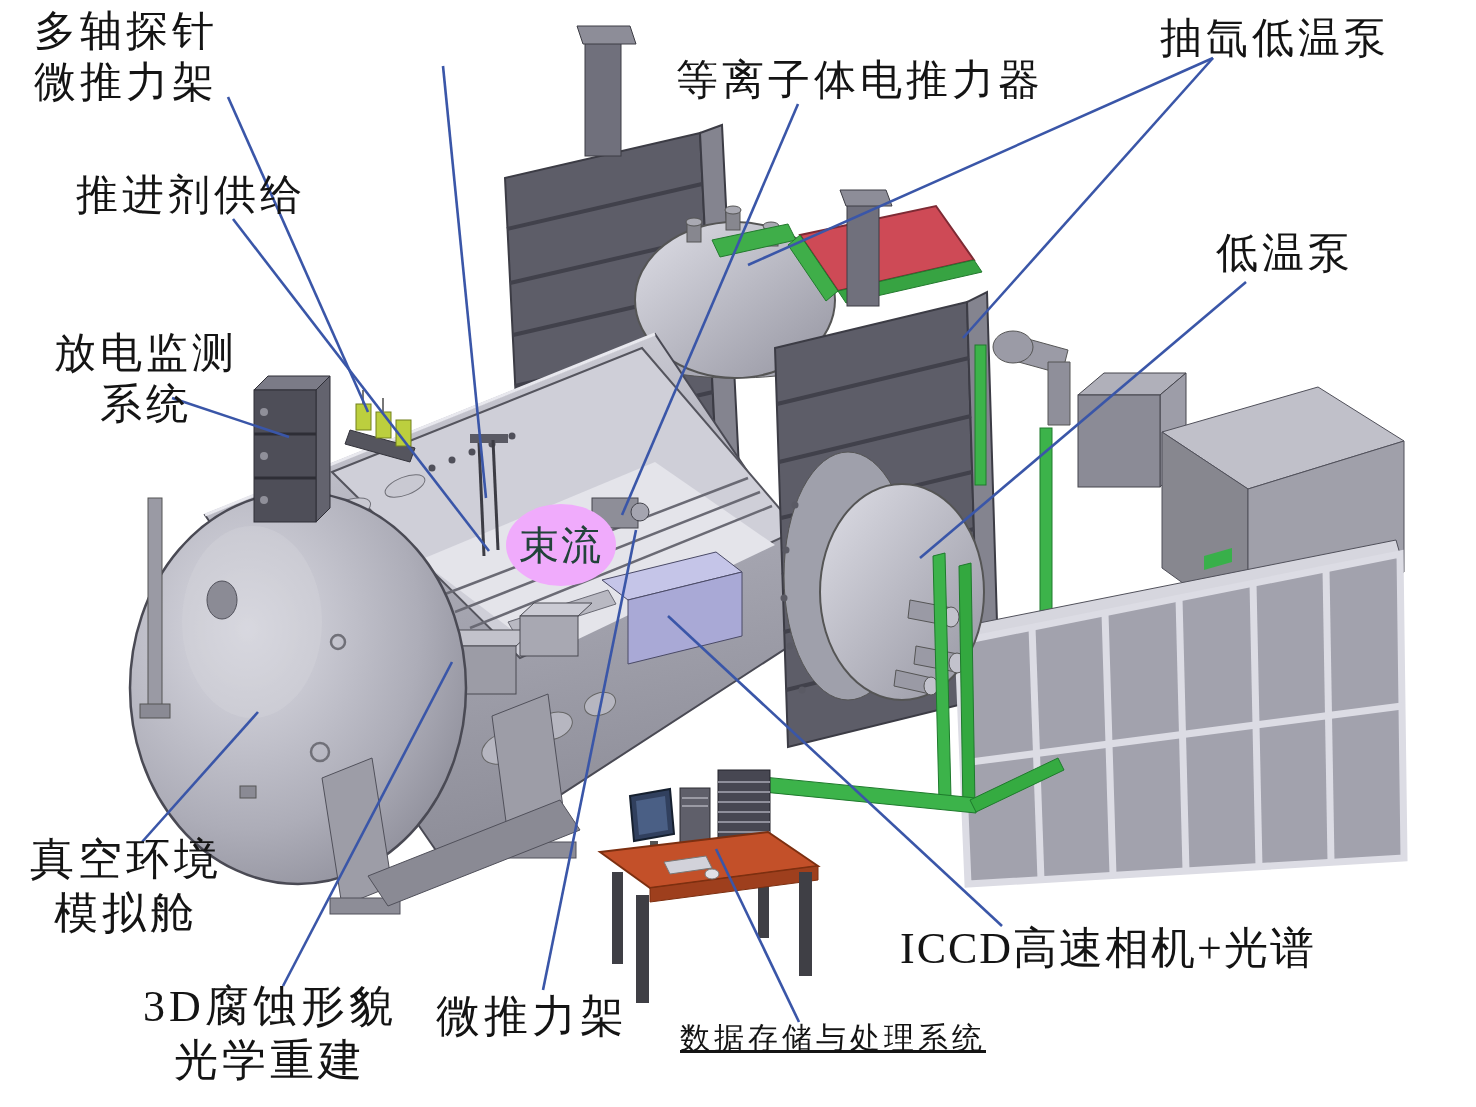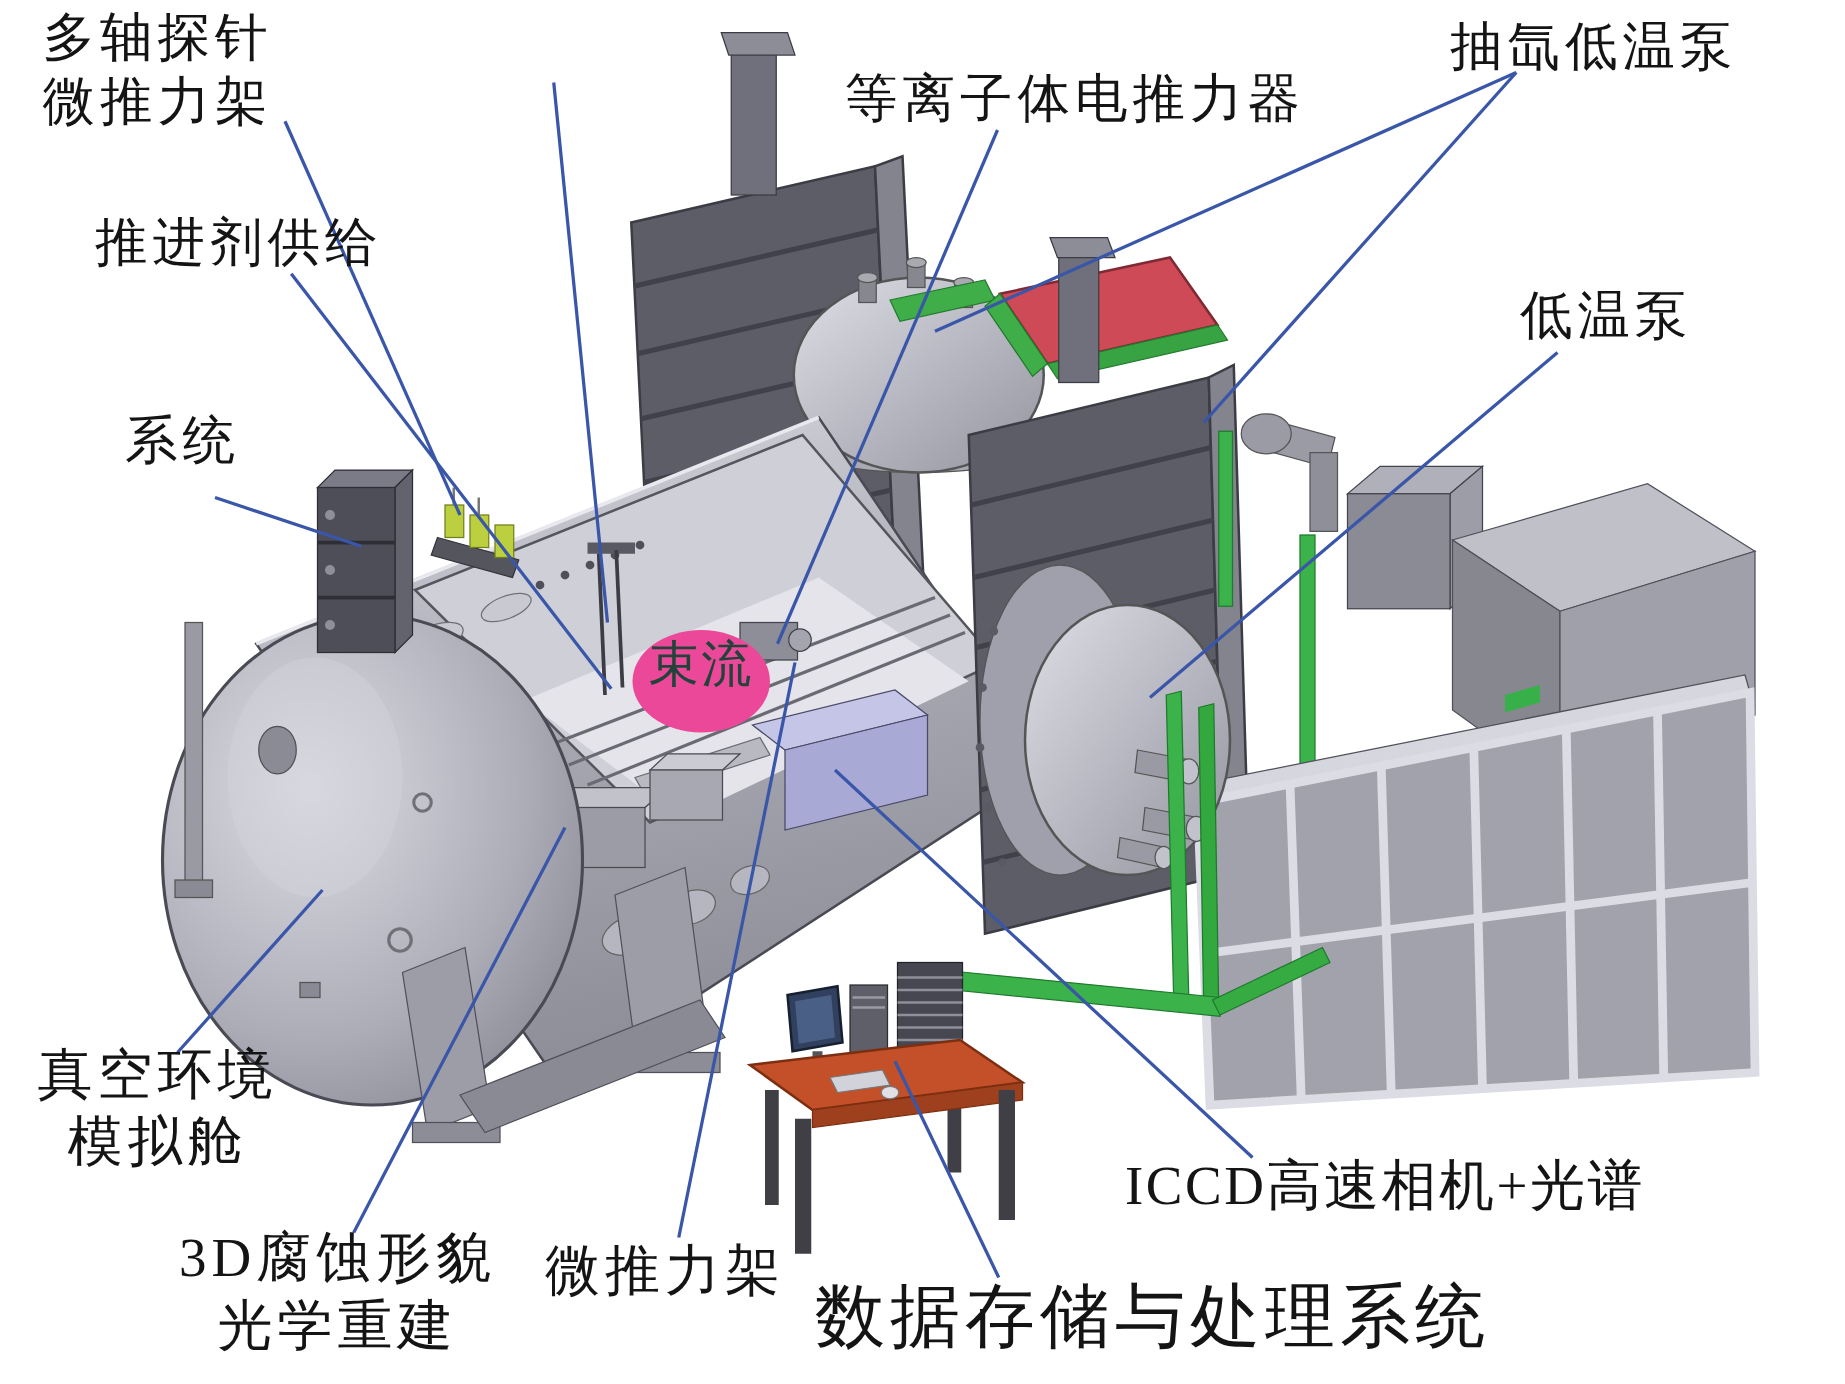--- a/index.html
+++ b/index.html
@@ -11,24 +11,24 @@
   .lbl-multi-axis{left:14px;top:6px;width:224px;}
   .lbl-plasma-probe{left:282px;top:20px;}
   .lbl-thruster{left:676px;top:55px;}
   .lbl-xenon{left:1160px;top:13px;}
   .lbl-propellant{left:76px;top:170px;}
   .lbl-cryopump{left:1216px;top:228px;}
   .lbl-discharge{left:30px;top:328px;width:232px;}
   .lbl-vacuum{left:10px;top:833px;width:232px;font-size:44px;}
   .lbl-recon{left:118px;top:980px;width:304px;font-size:44px;}
   .lbl-micro{left:436px;top:990px;font-size:44px;}
-  .lbl-data{left:652px;top:1020px;font-size:56px;}
+  .lbl-data{left:680px;top:1020px;font-size:30px;text-decoration:underline;}
   .lbl-iccd{left:900px;top:922px;font-size:44px;letter-spacing:2px;text-align:center;}
   .beam-badge{position:absolute;left:506px;top:504px;width:110px;height:82px;border-radius:50%;
-              background:#ec4899;display:flex;align-items:flex-start;justify-content:center;
+              background:#f0abfc;display:flex;align-items:center;justify-content:center;
               font-size:40px;color:#22433a;letter-spacing:2px;}
   .rib{stroke:#41414b;stroke-width:4;fill:none;}
   .leader{stroke:#3a56a8;stroke-width:2.6;fill:none;}
   .frameLine{stroke:#dcdce4;stroke-width:7;fill:none;}
 </style>
 </head>
 <body>
 
 <div class="stage">
 
@@ -290,20 +290,21 @@
 
 <div class="lbl center lbl-multi-axis">
   <div>多轴探针</div>
   <div>微推力架</div>
 </div>
 <div class="lbl lbl-thruster">等离子体电推力器</div>
 <div class="lbl lbl-xenon">抽氙低温泵</div>
 <div class="lbl lbl-propellant">推进剂供给</div>
 <div class="lbl lbl-cryopump">低温泵</div>
 <div class="lbl center lbl-discharge">
+  <div>放电监测</div>
   <div>系统</div>
 </div>
 <div class="lbl center lbl-vacuum">
   <div>真空环境</div>
   <div>模拟舱</div>
 </div>
 <div class="lbl center lbl-recon">
   <div>3D腐蚀形貌</div>
   <div>光学重建</div>
 </div>

